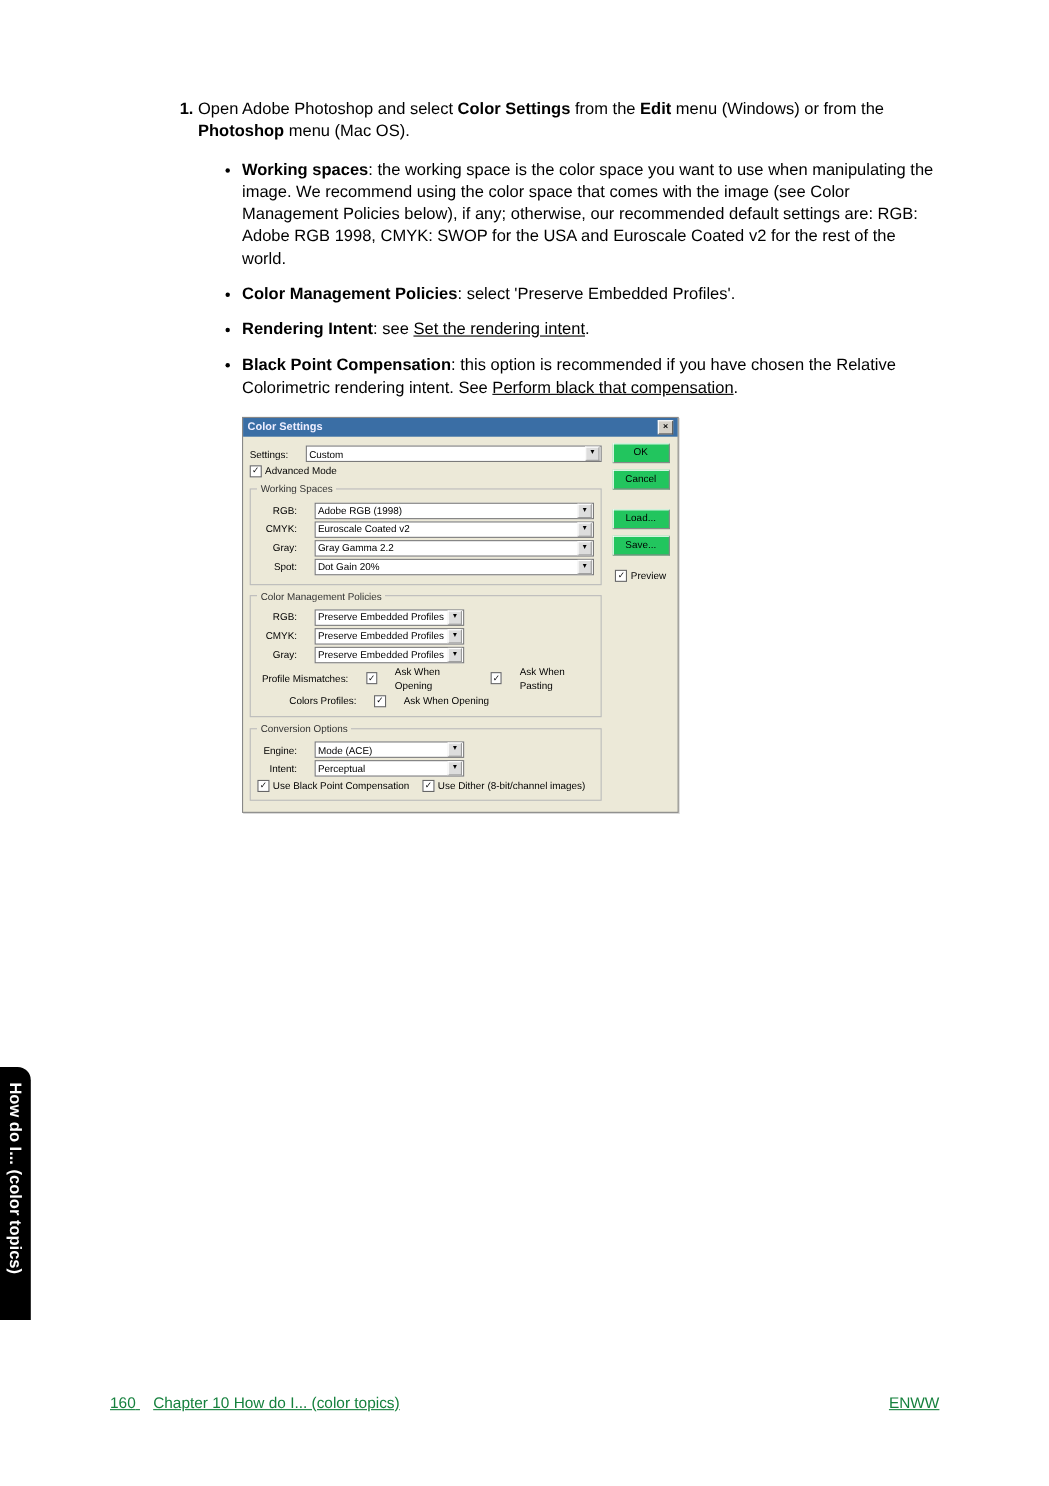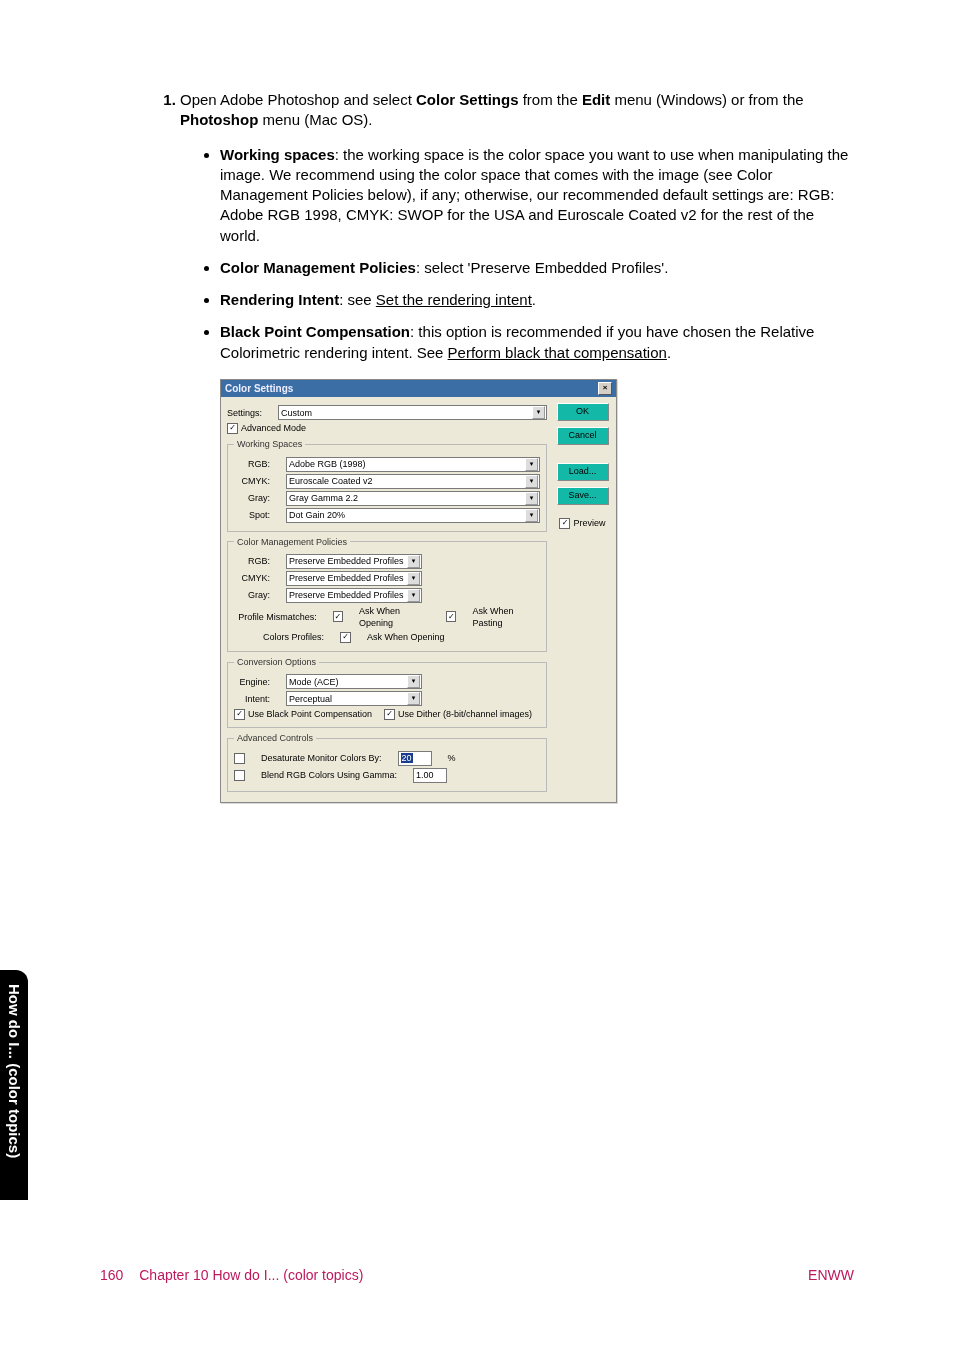--- a/index.html
+++ b/index.html
@@ -87,21 +87,21 @@
   .dlg-left { flex: 1; }
   .dlg-right {
     width: 55px;
     padding-left: 8px;
     display:flex; flex-direction:column; gap:6px;
     align-items:center;
   }
   .btn {
     width: 50px; height:16px;
     font-size:9px;
-    background:#14b8a6;
+    background:#22c55e;
     border:1px solid #888;
     border-top-color:#fff; border-left-color:#fff;
     text-align:center; line-height:14px;
     padding:0;
   }
   .chkrow { display:flex; align-items:center; gap:3px; margin:1px 0; }
   .chk, .chk-empty {
     width:9px; height:9px;
     border:1px solid #666;
     background:#fff;
@@ -179,21 +179,22 @@
   }
 
   
   .footer {
     position:absolute;
     left:100px; right:100px;
     bottom:68px;
     display:flex;
     justify-content:space-between;
     font-size:14px;
-    color:#be185d;
+    color:#15803d;
+    text-decoration:underline;
   }
   .footer .left span.chap { margin-left:12px; }
 </style>
 </head>
 <body>
 
 <div class="page">
 
 
   <ol class="main-list">
@@ -325,34 +326,20 @@
                   </div>
                 <div class="chkrow">
                   <span class="chk"></span>
                   <span>Use Black Point Compensation</span>
                   <span style="width:6px;"></span>
                   <span class="chk"></span>
                   <span>Use Dither (8-bit/channel images)</span>
                 </div>
               </fieldset>
 
-              <fieldset class="grp">
-                <legend>Advanced Controls</legend>
-                <div class="row">
-                  <span class="chk-empty"></span>
-                  <span>Desaturate Monitor Colors By:</span>
-                  <span class="txt-small"><span class="selected">20</span></span>
-                  <span>%</span>
-                </div>
-                <div class="row">
-                  <span class="chk-empty"></span>
-                  <span>Blend RGB Colors Using Gamma:</span>
-                  <span class="txt-small">1.00</span>
-                </div>
-              </fieldset>
 
 
             </div>
 
             <div class="dlg-right">
               <div class="btn">OK</div>
               <div class="btn">Cancel</div>
               <div style="height:6px;"></div>
               <div class="btn">Load...</div>
               <div class="btn">Save...</div>

